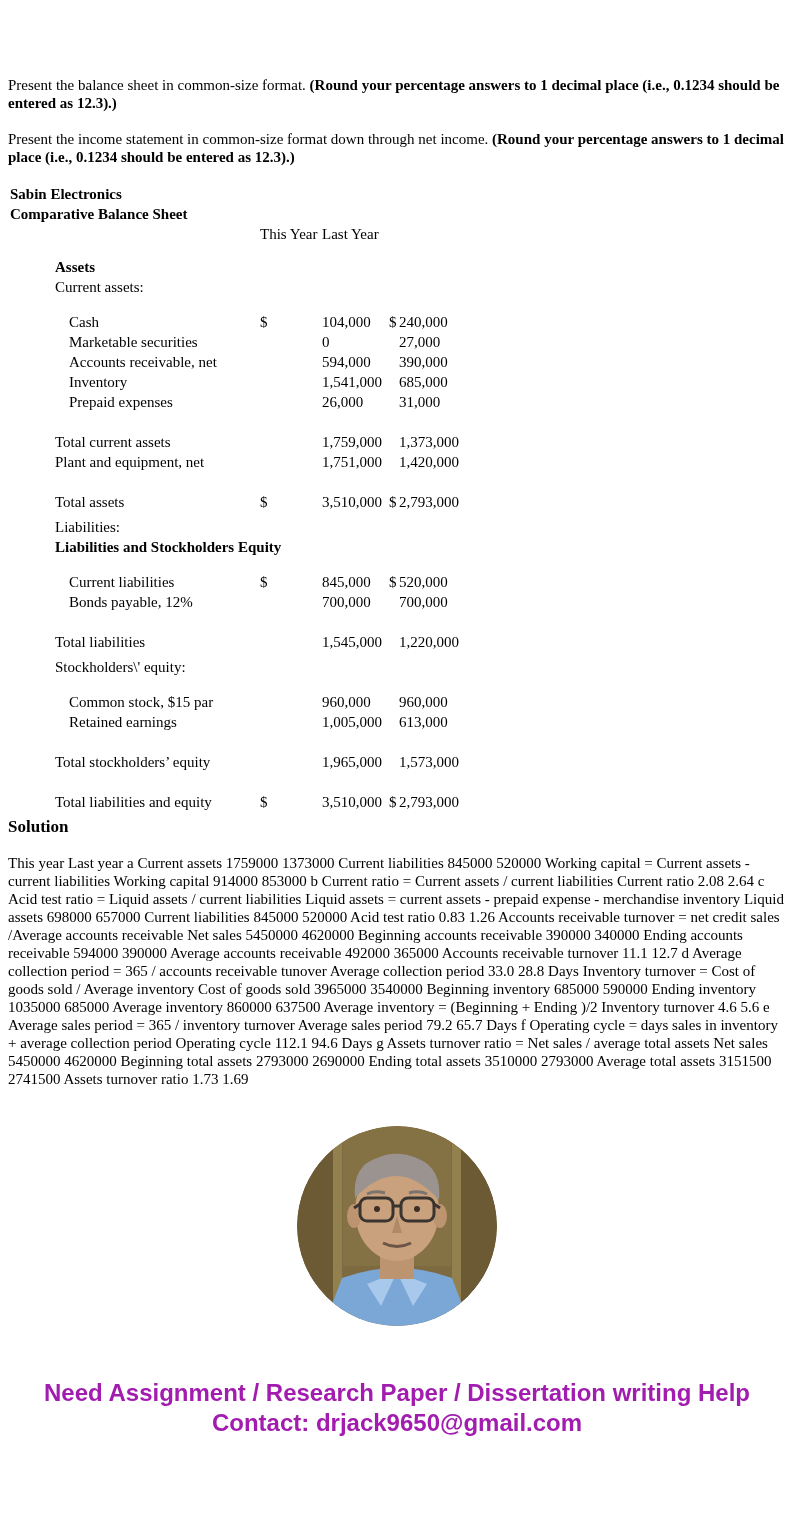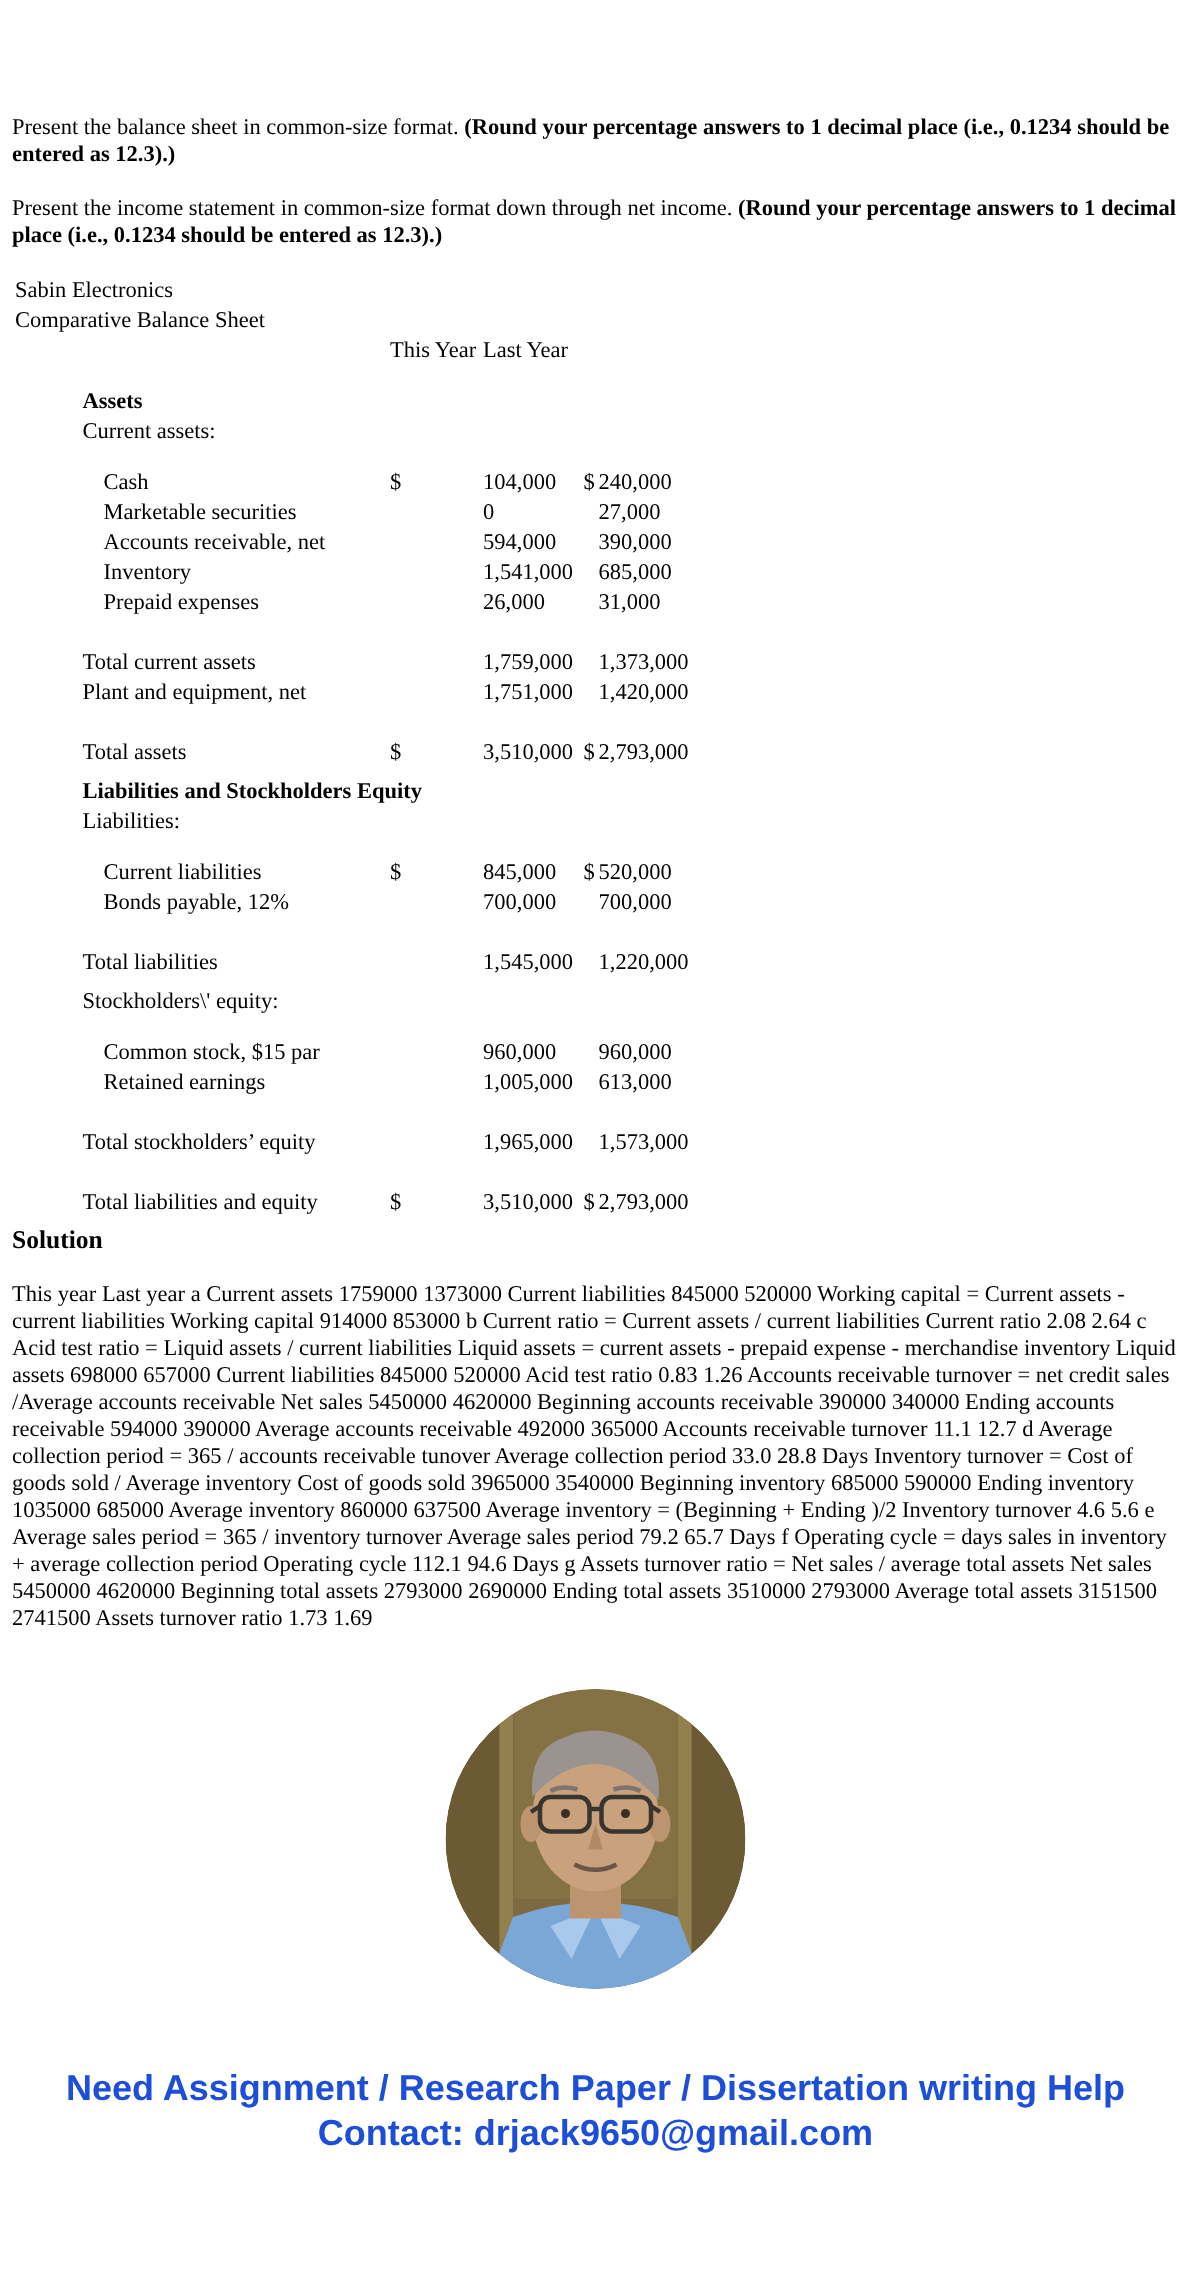--- a/index.html
+++ b/index.html
@@ -8,21 +8,21 @@
     width:794px; height:1523px; overflow:hidden;
     font-family:"Liberation Serif", serif; color:#000;
     position:relative;
   }
   .intro { font-size:15px; line-height:17.5px; width:778px; margin-left:8px; }
   .intro-1 { padding-top:77px; }
   .intro-2 { margin-top:19px; }
   .intro b { font-weight:bold; }
 
   .bs-wrap { margin:18px 0 0 10px; font-size:15px; }
-  .bs-line { height:20px; line-height:20px; white-space:nowrap; }
+  .bs-line { height:20px; line-height:20px; white-space:nowrap;font-weight:bold; }
   #bs-rows .bs-row, .bs-header {
     display:grid;
     grid-template-columns:250px 62px 67px 10px auto;
     height:20px; line-height:20px; align-items:baseline;
   }
   .c-label { white-space:nowrap; overflow:visible;margin-left:38px; }
   .c-d { white-space:nowrap; }
   .c-num { white-space:nowrap;margin-top:28px; }
   .ind1 { padding-left:7px; }
   .ind2 { padding-left:21px; }
@@ -31,21 +31,21 @@
 
   .solution-heading { font-family:"Liberation Serif", serif; font-size:17px; font-weight:bold;
     margin:33px 0 0 8px; }
   .solution-text { font-size:15px; line-height:18px; width:780px; margin:17px 0 16px 8px; }
 
   .avatar-wrap { width:200px; height:200px; margin:38px auto 0 auto; }
   .avatar-wrap svg { display:block; border-radius:50%; }
 
   .footer { margin:52px auto 0 auto; width:744px; text-align:center;
     font-family:"Liberation Sans", sans-serif; font-weight:bold;
-    font-size:24px; line-height:30px; color:#1d4ed8; }
+    font-size:24px; line-height:30px; color:#a21caf; }
 </style>
 </head>
 <body>
 
 <div>
 
   <p class="intro intro-1"><span>Present the balance sheet in common-size format. </span><b>(Round your percentage answers to 1 decimal place (i.e., 0.1234 should be entered as 12.3).)</b></p>
 
   <p class="intro intro-2"><span>Present the income statement in common-size format down through net income. </span><b>(Round your percentage answers to 1 decimal place (i.e., 0.1234 should be entered as 12.3).)</b></p>
 
@@ -129,28 +129,28 @@
         <div class="bs-row"></div>
         <div class="bs-row">
           <span class="c-label ind1">Total assets</span>
           <span class="c-d">$</span>
           <span class="c-num">3,510,000</span>
           <span class="c-d">$</span>
           <span class="c-num">2,793,000</span>
         </div>
         <div class="bs-row"></div>
         <div class="bs-row">
+          <span class="c-label ind1">Liabilities:</span>
+          <span class="c-d"></span>
+          <span class="c-num"></span>
+          <span class="c-d"></span>
+          <span class="c-num"></span>
+        </div>
+        <div class="bs-row">
           <span class="c-label ind1 bold">Liabilities and Stockholders Equity</span>
-          <span class="c-d"></span>
-          <span class="c-num"></span>
-          <span class="c-d"></span>
-          <span class="c-num"></span>
-        </div>
-        <div class="bs-row">
-          <span class="c-label ind1">Liabilities:</span>
           <span class="c-d"></span>
           <span class="c-num"></span>
           <span class="c-d"></span>
           <span class="c-num"></span>
         </div>
         <div class="bs-row">
           <span class="c-label ind2">Current liabilities</span>
           <span class="c-d">$</span>
           <span class="c-num">845,000</span>
           <span class="c-d">$</span>

